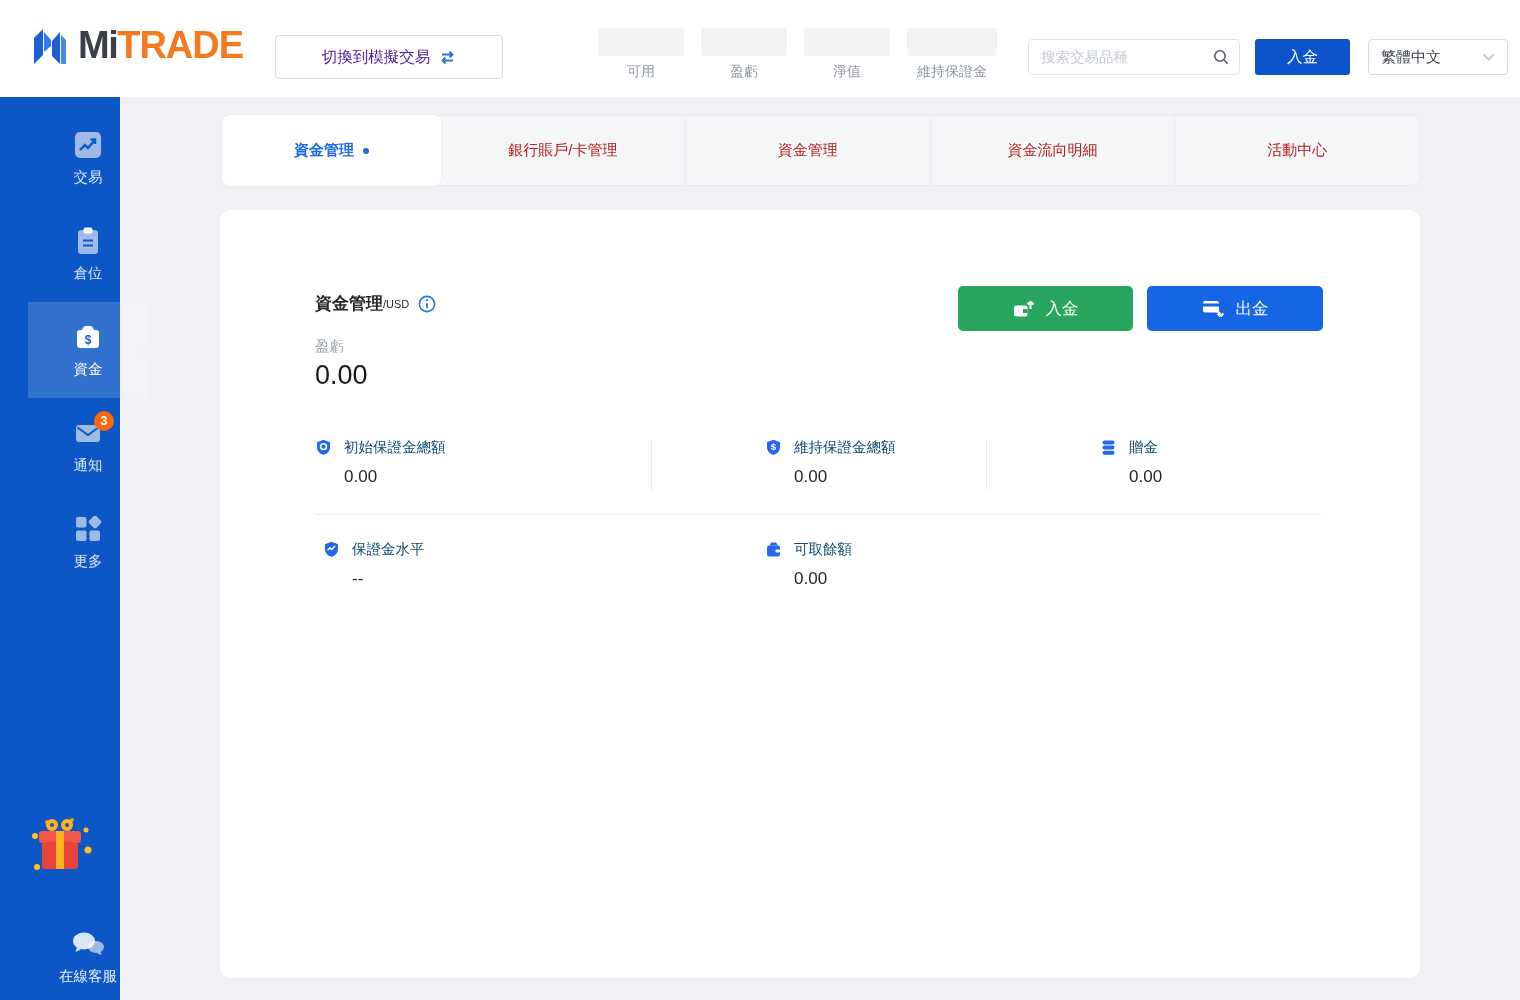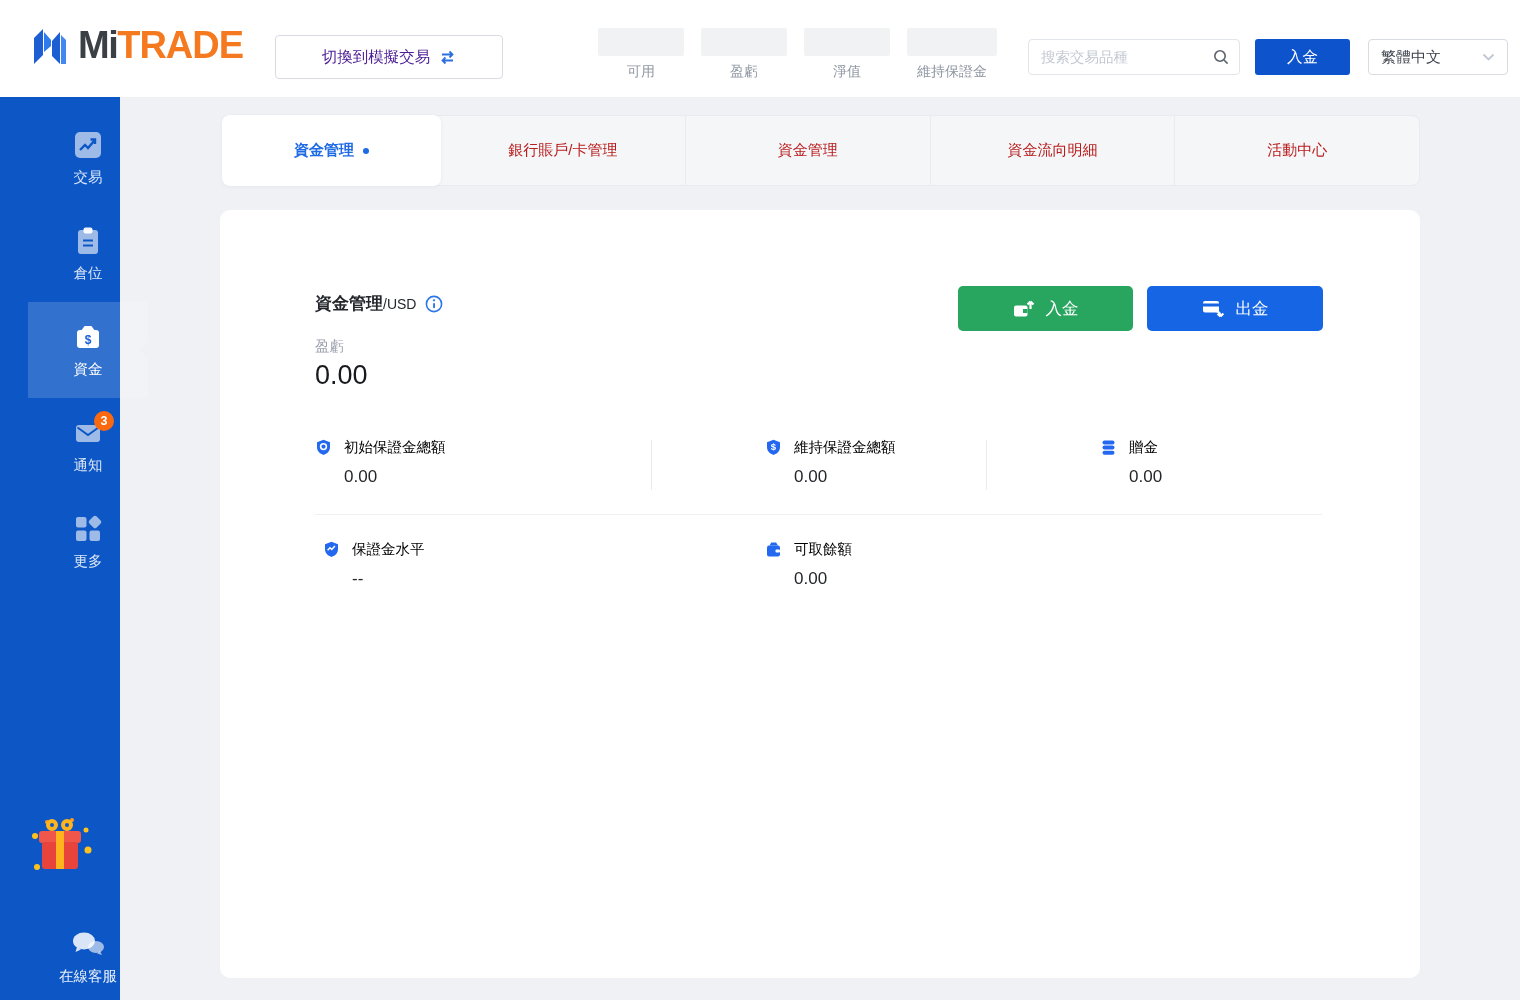--- a/index.html
+++ b/index.html
@@ -59,34 +59,34 @@
     border-right:1px solid #e9ebf0; cursor:pointer; }
   .tab:last-child { border-right:none; }
   .tab.active { flex:none; width:219px; margin:-1px 0 -1px -1px; background:#fff; border-radius:8px;
     border-right:none; color:#1f6ae5; font-weight:bold; box-shadow:0 1px 4px rgba(40,60,100,.05); }
   .tab-dot { width:6px; height:6px; border-radius:50%; background:#1f6ae5; margin-left:9px; }
 
   .card { position:absolute; left:100px; top:113px; width:1200px; height:768px; background:#fff;
     border-radius:10px; }
   .panel-head { position:absolute; left:95px; top:82px; display:flex; align-items:center; }
   .panel-title { font-size:17px; font-weight:bold; color:#23262b; }
-  .panel-currency { font-size:14px; color:#23262b; }
+  .panel-currency { font-size:11px; color:#23262b; }
   .info-icon { margin-left:9px; cursor:pointer; display:flex; }
   .pl-label { position:absolute; left:95px; top:127px; font-size:14.5px; color:#9aa1ad; }
   .pl-value { position:absolute; left:95px; top:150px; font-size:27px; color:#17191d; }
   .action-btn { position:absolute; top:76px; height:45px; border:none; border-radius:5px; color:#fff;
     font-size:16.5px; display:flex; align-items:center; justify-content:center; gap:11px;
     cursor:pointer; font-family:inherit; }
   .btn-deposit { left:738px; width:175px; background:#28a55e; }
   .btn-withdraw { left:927px; width:176px; background:#1565e5; }
 
   .stat { position:absolute; }
   .stat-top { display:flex; align-items:center; gap:12px; }
   .stat-top svg { flex:none; }
-  .stat-label { font-size:14.5px; color:#000000; white-space:nowrap; }
+  .stat-label { font-size:14.5px; color:#0c4a6e; white-space:nowrap; }
   .stat-value { margin-left:29px; margin-top:10px; font-size:17px; color:#23262b; }
   .stat1 { left:95px; top:228px; } .stat2 { left:545px; top:228px; } .stat3 { left:880px; top:228px; }
   .stat4 { left:103px; top:330px; } .stat5 { left:545px; top:330px; }
   .vdiv { position:absolute; width:1px; background:#e9ebef; height:50px; }
   .v1 { left:431px; top:230px; } .v2 { left:766px; top:230px; }
   .hdiv { position:absolute; left:95px; top:304px; width:1007px; height:1px; background:#eef0f3; }
 </style>
 </head>
 <body>
 

